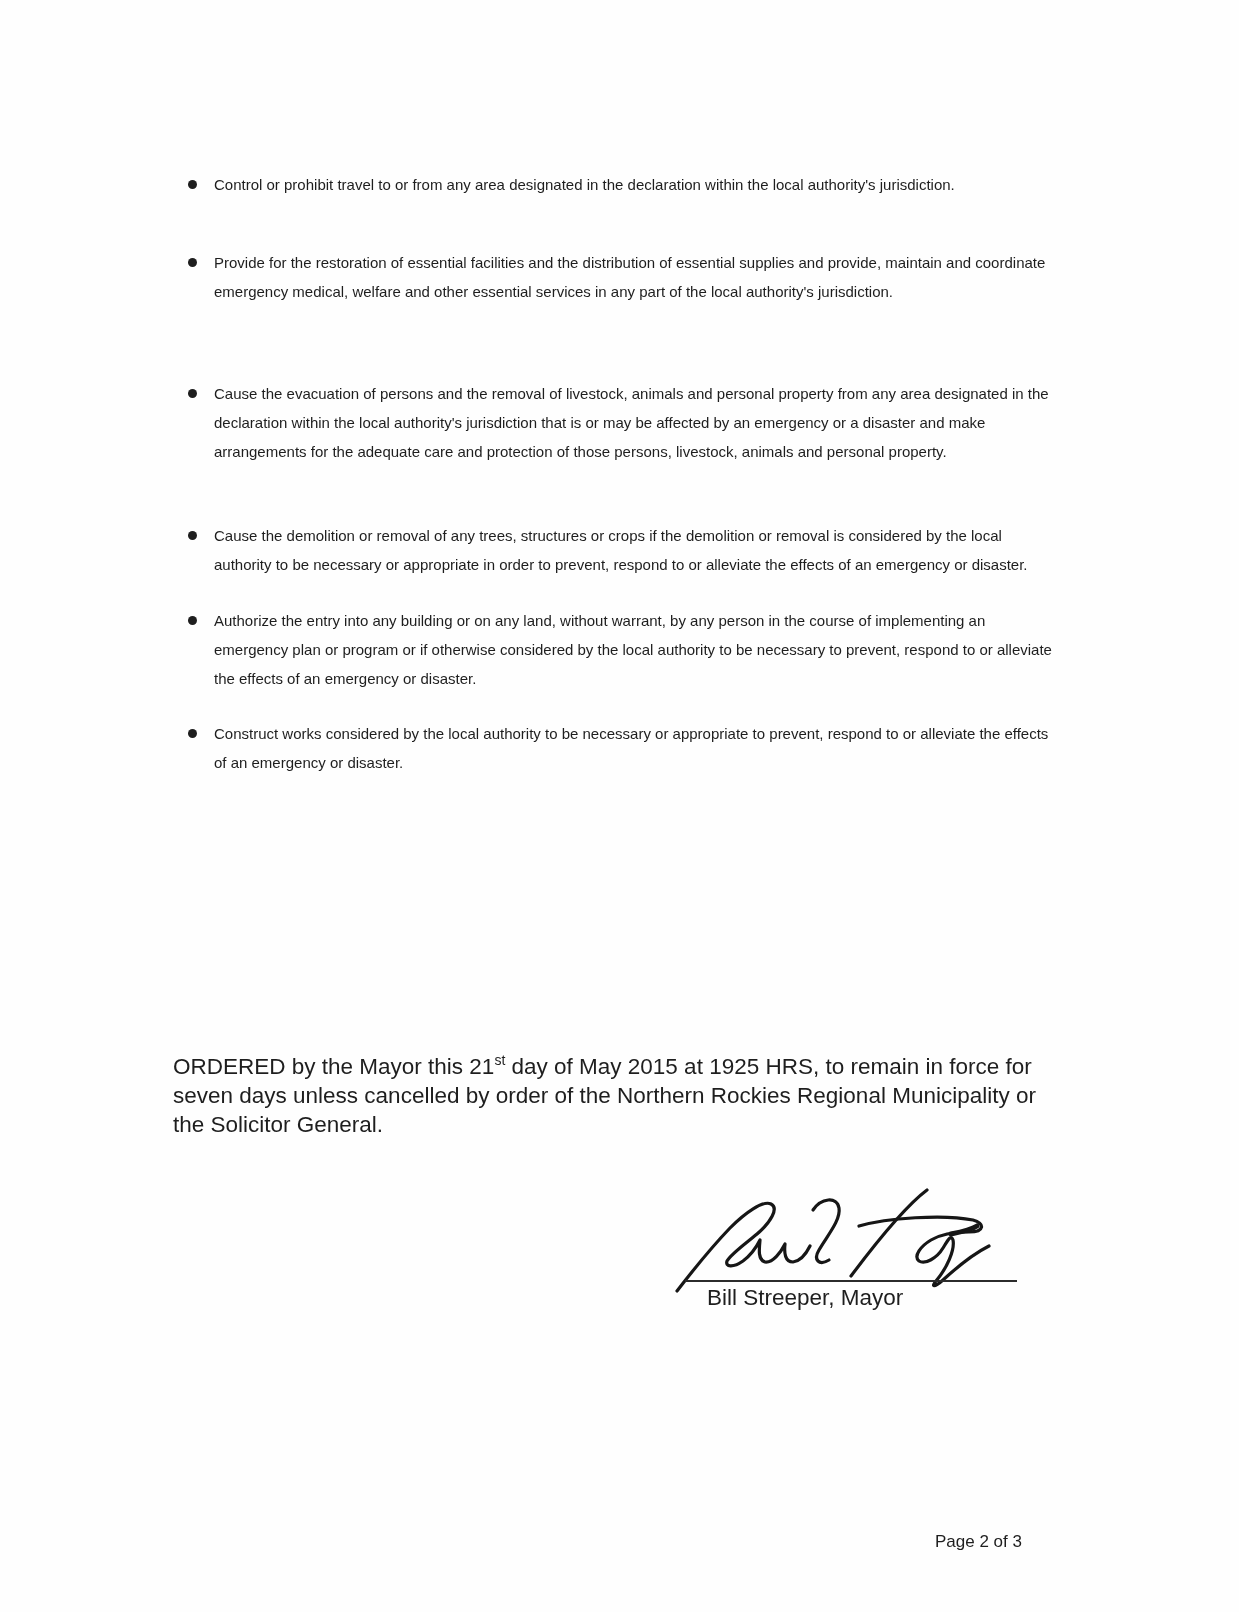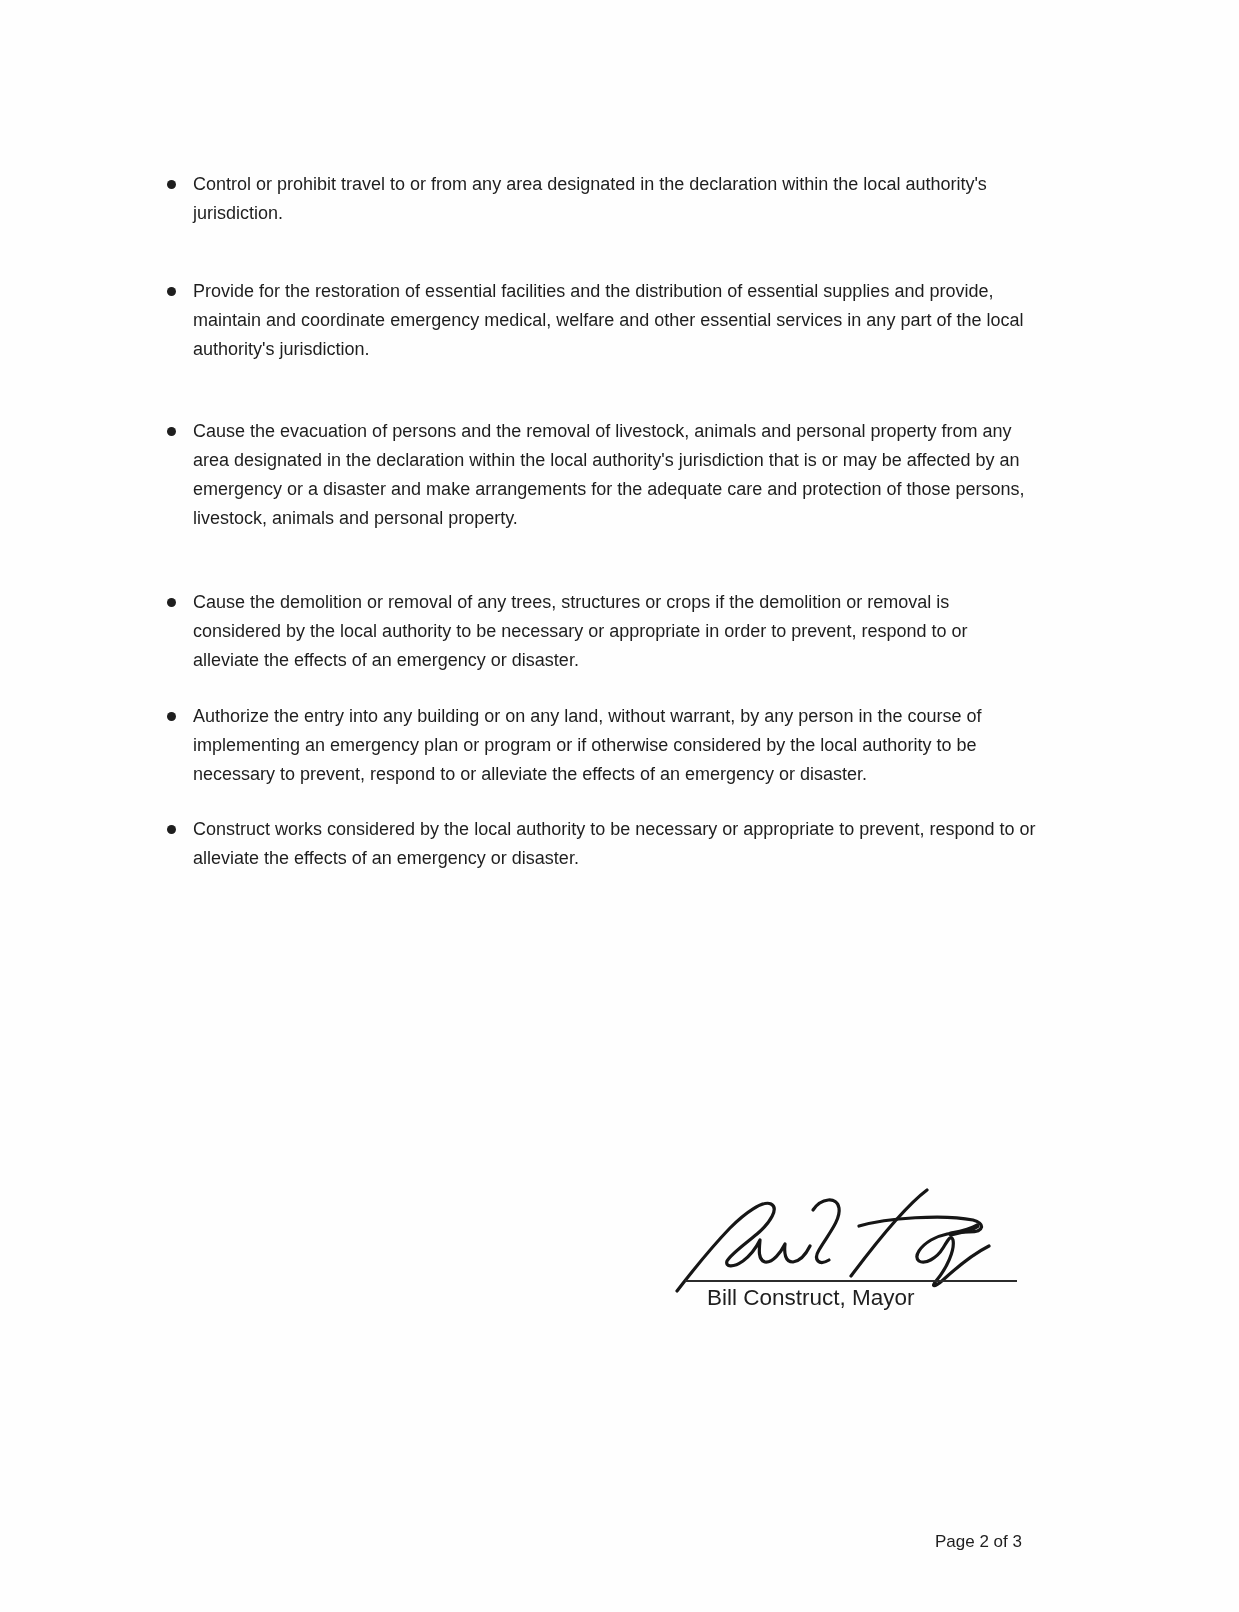--- a/index.html
+++ b/index.html
@@ -12,36 +12,36 @@
     width: 1239px;
     height: 1612px;
     background: #fefefe;
     overflow: hidden;
     font-family: "Liberation Sans", sans-serif;
     color: #1e1e1e;
   }
   
   .bullet-list {
     position: absolute;
-    left: 193px;
+    left: 214px;
     top: 170px;
     width: 845px;
     list-style: none;
     margin: 0;
     padding: 0;
-    font-size: 18px;
+    font-size: 15px;
     line-height: 29px;
   }
   .bullet-item {
     position: relative;
     margin: 0;
     padding: 0;
   }
   .bullet-item:nth-child(1) { margin-bottom: 49px; }
-  .bullet-item:nth-child(2) { margin-bottom: 53px; }
+  .bullet-item:nth-child(2) { margin-bottom: 73px; }
   .bullet-item:nth-child(3) { margin-bottom: 55px; }
   .bullet-item:nth-child(4) { margin-bottom: 27px; }
   .bullet-item:nth-child(5) { margin-bottom: 26px; }
   .bullet-item:nth-child(6) { margin-bottom: 8px; }
   .bullet-dot {
     position: absolute;
     left: -26px;
     top: 10px;
     width: 9px;
     height: 9px;
@@ -124,28 +124,29 @@
     <li class="bullet-item">
       <span class="bullet-dot"></span>
       <span>Authorize the entry into any building or on any land, without warrant, by any person in the course of implementing an emergency plan or program or if otherwise considered by the local authority to be necessary to prevent, respond to or alleviate the effects of an emergency or disaster.</span>
     </li>
     <li class="bullet-item">
       <span class="bullet-dot"></span>
       <span>Construct works considered by the local authority to be necessary or appropriate to prevent, respond to or alleviate the effects of an emergency or disaster.</span>
     </li>
   </ul>
 
+  <p class="order-paragraph"><span>ORDERED by the Mayor this 21</span><sup>st</sup><span> day of May 2015 at 1925 HRS, to remain in force for seven days unless cancelled by order of the Northern Rockies Regional Municipality or the Solicitor General.</span></p>
 
   <div class="signature-block">
     <svg class="signature-svg" width="345" height="135" viewBox="0 0 345 135" fill="none" stroke="#161616" stroke-width="3.2" stroke-linecap="round" stroke-linejoin="round">
       <path d="M 22 131 C 32 118, 52 92, 75 68 C 90 53, 108 40, 116 44 C 124 48, 116 62, 102 74 C 90 84, 76 94, 72 101 C 70 107, 78 108, 88 101 C 96 95, 102 86, 105 80 C 104 90, 103 100, 110 102 C 118 103, 126 92, 130 84 C 129 93, 130 102, 138 102 C 146 101, 152 92, 155 86"></path>
       <path d="M 158 50 C 166 38, 182 36, 184 48 C 186 60, 172 76, 164 90 C 158 100, 164 106, 174 100"></path>
       <path d="M 196 116 C 214 92, 248 48, 272 30"></path>
       <path d="M 204 66 C 232 58, 288 54, 318 60 C 330 63, 330 72, 314 72 C 300 72, 286 74, 276 80 C 266 86, 258 96, 264 101 C 270 105, 282 98, 288 88 C 293 80, 296 74, 298 80 C 300 90, 292 108, 281 121 C 276 127, 279 128, 288 120 C 300 109, 318 94, 334 86"></path>
       <path d="M 296 74 C 306 72, 316 70, 322 66" stroke-width="5"></path>
     </svg>
     <div class="signature-line"></div>
-    <div class="signature-name">Bill Construct, Mayor</div>
+    <div class="signature-name">Bill Streeper, Mayor</div>
   </div>
 
   <div class="page-number">Page 2 of 3</div>
 
 </div>
 
 </body></html>

